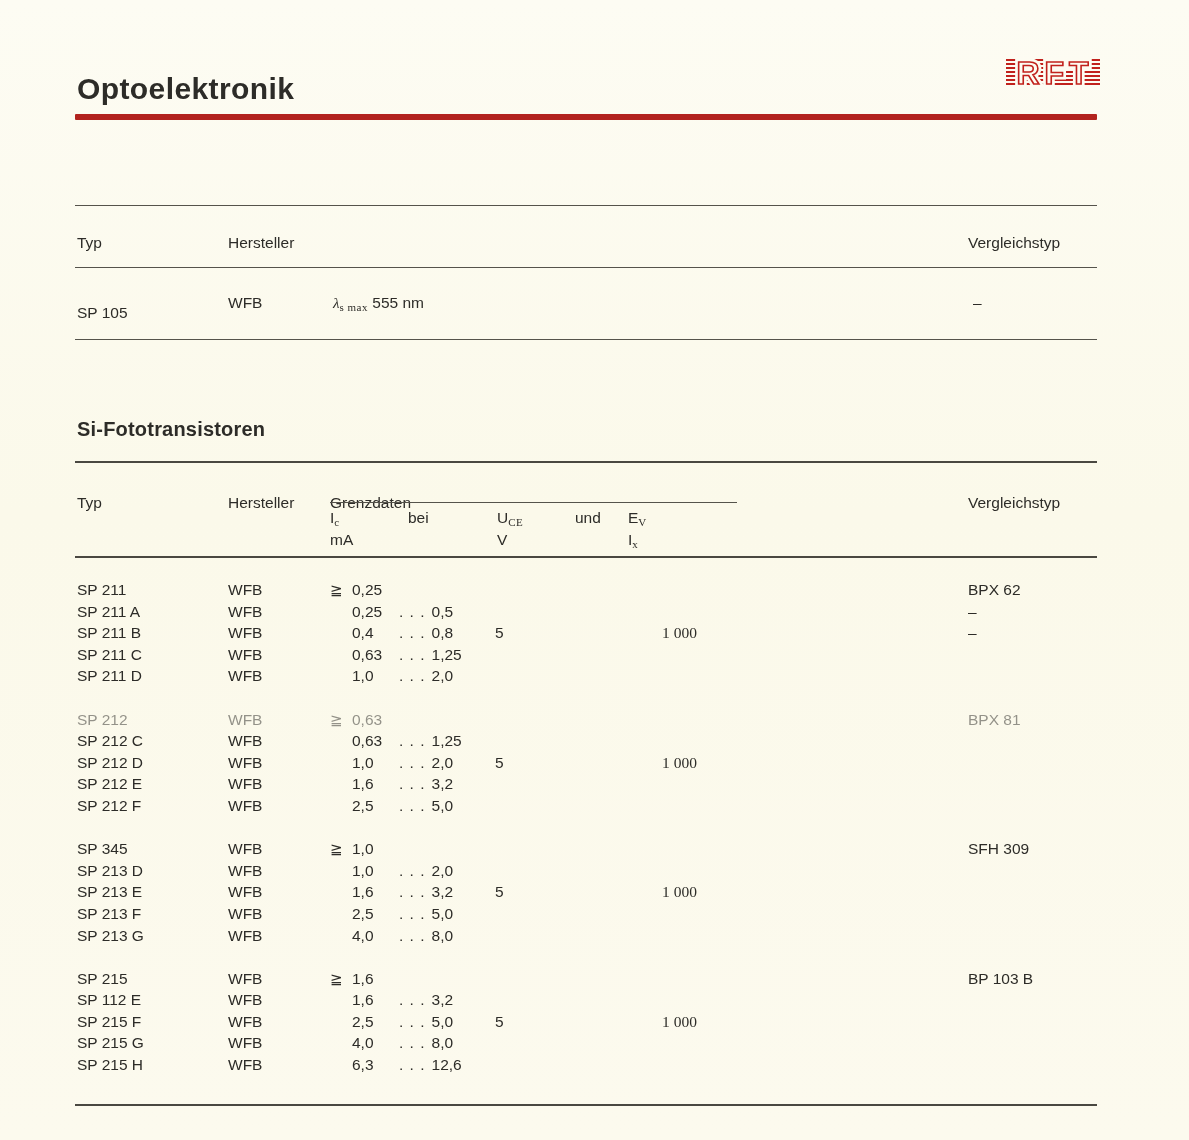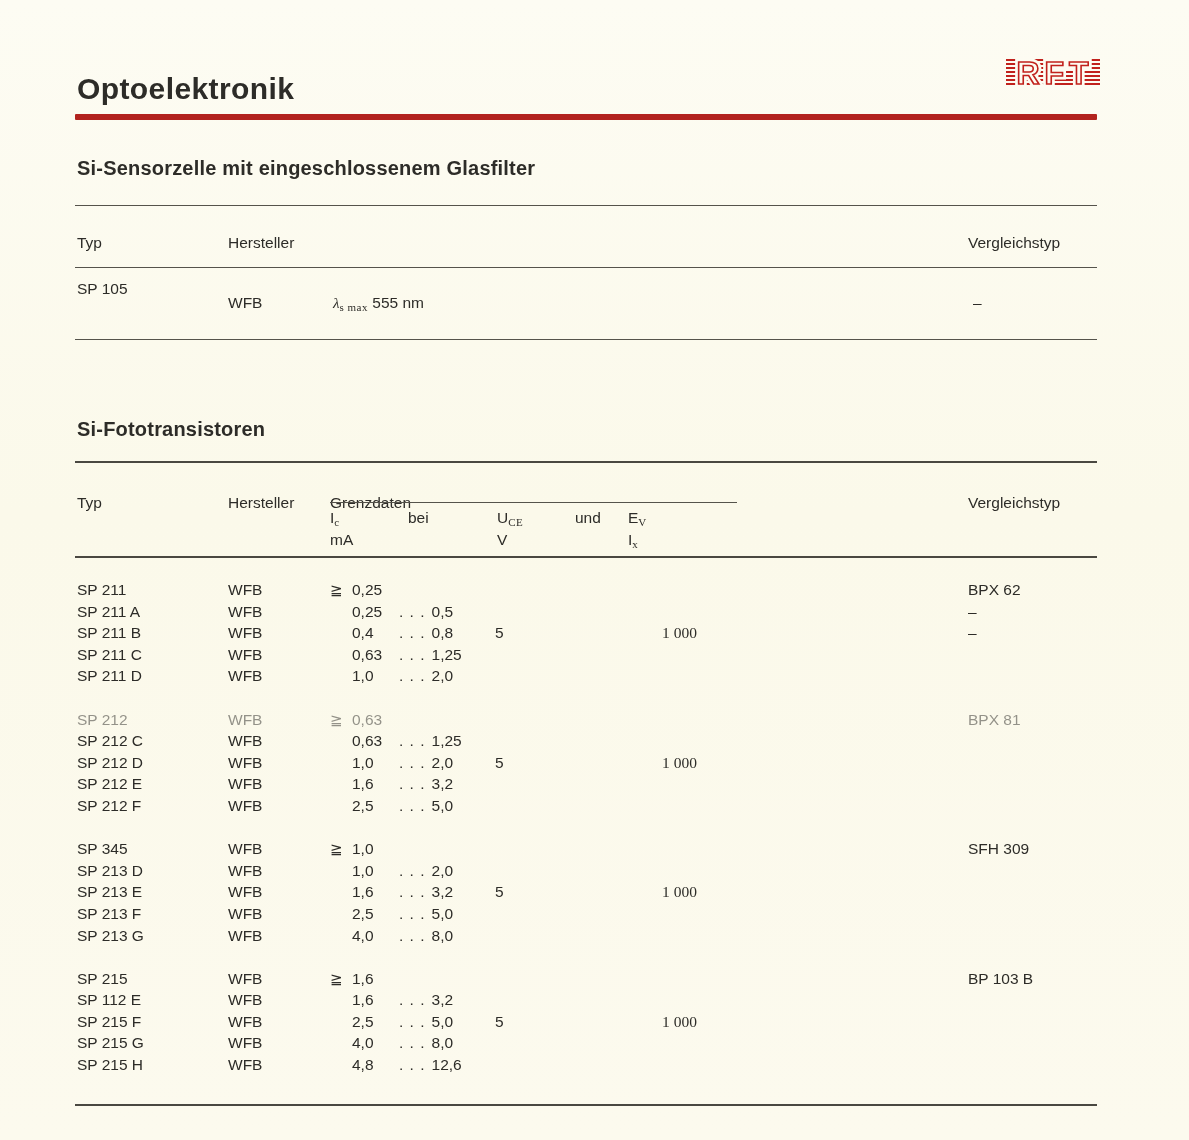--- a/index.html
+++ b/index.html
@@ -58,31 +58,30 @@
         <line x1="0" y1="28" x2="94" y2="28"></line>
         <line x1="0" y1="32" x2="94" y2="32"></line>
       </g>
       <text x="49" y="32" text-anchor="middle" font-family="Liberation Sans, DejaVu Sans, sans-serif" font-size="32" font-weight="bold" letter-spacing="5" fill="#fdfcf2" stroke="#fdfcf2" stroke-width="7" paint-order="stroke">RFT</text>
       <text x="49" y="32" text-anchor="middle" font-family="Liberation Sans, DejaVu Sans, sans-serif" font-size="32" font-weight="bold" letter-spacing="5" fill="#fdfcf2" stroke="#c1211c" stroke-width="1.6">RFT</text>
     </svg>
   </div>
 
   <div class="abs red-rule"></div>
 
-  <div class="abs section-heading" style="left:77px;top:157px">Si-Sensorzelle mit eingeschlossenem Glasfilter</div>
 
   <div class="hline thin" style="top:205px"></div>
 
   <div class="abs colhead" style="left:77px;top:218px">Typ</div>
   <div class="abs colhead" style="left:228px;top:218px">Hersteller</div>
   <div class="abs colhead" style="left:968px;top:218px">Vergleichstyp</div>
 
   <div class="hline thin" style="top:267px"></div>
 
-  <div class="abs cell" style="left:77px;top:280px">SP 105</div>
+  <div class="abs cell" style="left:77px;top:304px">SP 105</div>
   <div class="abs cell" style="left:228px;top:294px">WFB</div>
   <div class="abs cell" style="left:333px;top:294px">
     <span class="lambda">λ</span><sub class="ser">s max</sub>
     <span>555 nm</span>
   </div>
   <div class="abs cell" style="left:973px;top:294px">–</div>
 
   <div class="hline thin" style="top:339px"></div>
 
   <div class="abs section-heading" style="left:77px;top:418px">Si-Fototransistoren</div>
@@ -221,20 +220,20 @@
           <span class="c c-ev">1 000</span>
         </div>
         <div class="t2-row">
           <span class="c c-typ">SP 215 G</span>
           <span class="c c-her">WFB</span>
           <span class="c c-grenz"><span class="ge"></span><span class="min">4,0</span><span class="sep">. . .</span><span class="max">8,0</span></span>
         </div>
         <div class="t2-row">
           <span class="c c-typ">SP 215 H</span>
           <span class="c c-her">WFB</span>
-          <span class="c c-grenz"><span class="ge"></span><span class="min">4,8</span><span class="sep">. . .</span><span class="max">12,6</span></span>
+          <span class="c c-grenz"><span class="ge"></span><span class="min">6,3</span><span class="sep">. . .</span><span class="max">12,6</span></span>
         </div>
       </div>
     </div>
 
   <div class="hline" style="top:1104px"></div>
 
 </div>
 
 </body></html>

